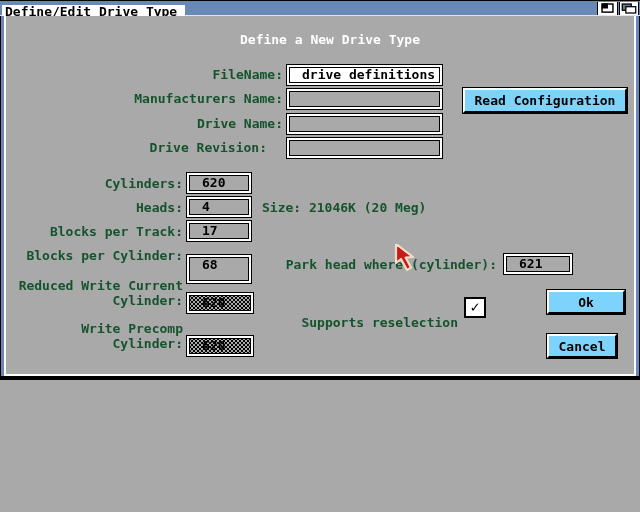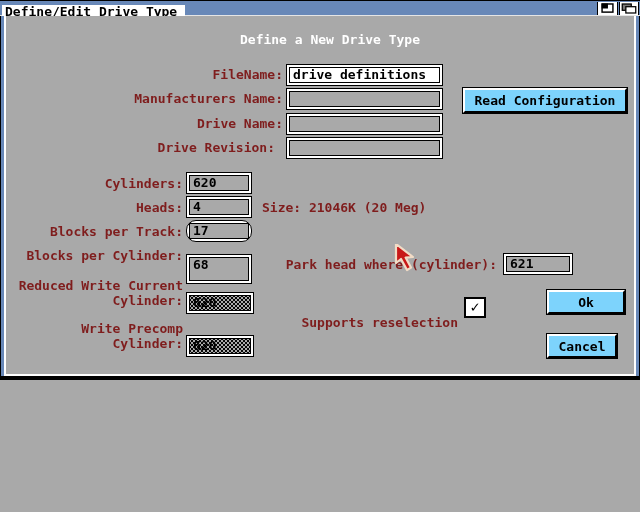--- a/index.html
+++ b/index.html
@@ -1,19 +1,19 @@
 <!DOCTYPE html>
 <html><head>
 <meta charset="utf-8">
 <style>
   * { margin:0; padding:0; box-sizing:border-box; }
   html,body { width:640px; height:512px; overflow:hidden; }
   body { background:#a9a9a9; position:relative;
          font-family:"DejaVu Sans Mono", monospace; }
-  .t { font:bold 13px/15px "DejaVu Sans Mono", monospace; color:#7f1d1d; white-space:pre-line; }
+  .t { font:bold 13px/15px "DejaVu Sans Mono", monospace; color:#14532d; white-space:pre-line; }
   .window { position:absolute; left:0; top:0; width:640px; height:380px; }
 
   
   .titlebar { position:absolute; left:0; top:0; width:640px; height:16px;
               background:#6888b8; border-top:1px solid #000; border-bottom:1px solid #e5e5e5; }
   .title-chip { display:inline-block; margin:1px 0 0 2px; height:13px;
                 background:#fff; color:#000; padding:0 8px 0 3px;
                 font:bold 13px/13px "DejaVu Sans Mono", monospace; white-space:nowrap; }
   .tgadget { position:absolute; top:1px; height:13px; width:21px; background:#fff;
              border-left:1px solid #000; border-right:1px solid #000; }
@@ -27,21 +27,21 @@
                background:#a9a9a9; border-left:2px solid #fff; border-right:2px solid #fff;
                border-bottom:2px solid #fff; }
 
   .abs { position:absolute; }
   .lbl { text-align:right; }
   .c { color:#fff; }
 
   
   .strbox { position:absolute; border:1px solid #000; background:#fff; padding:2px; }
   .strin  { position:relative; width:100%; height:100%; border:1px solid #000;
-            background:#a9a9a9; padding-left:3px; overflow:hidden;
+            background:#a9a9a9; padding-left:12px; overflow:hidden;
             font:bold 13px/14px "DejaVu Sans Mono", monospace; color:#000; }
   .strin.active { background:#fff; }
   .ghost::after { content:""; position:absolute; inset:0;
       background-image:
         radial-gradient(circle, #000 0 0.7px, transparent 0.9px),
         radial-gradient(circle, #000 0 0.7px, transparent 0.9px);
       background-size:4px 4px; background-position:0 0, 2px 2px; }
 
   
   .btn { position:absolute; border:1px solid #000; background:#7dd3fc; }
@@ -92,21 +92,21 @@
   <div class="abs t lbl" style="left:20px; top:91px; width:263px;">Manufacturers Name:</div>
   <div class="strbox" style="left:286px; top:88px; width:157px; height:22px;">
     <div class="strin"></div>
   </div>
 
   <div class="abs t lbl" style="left:20px; top:116px; width:263px;">Drive Name:</div>
   <div class="strbox" style="left:286px; top:113px; width:157px; height:22px;">
     <div class="strin"></div>
   </div>
 
-  <div class="abs t lbl" style="left:12px; top:140px; width:263px;">Drive Revision:</div>
+  <div class="abs t lbl" style="left:4px; top:140px; width:263px;">Drive Revision:</div>
   <div class="strbox" style="left:286px; top:137px; width:157px; height:22px;">
     <div class="strin"></div>
   </div>
 
   <div class="btn" style="left:462px; top:87px; width:166px; height:27px;">
     <div class="bev"></div>
     <div class="cap">Read Configuration</div>
   </div>
 
   <div class="abs t lbl" style="left:0px; top:176px; width:183px;">Cylinders:</div>
@@ -114,21 +114,21 @@
     <div class="strin">620</div>
   </div>
 
   <div class="abs t lbl" style="left:0px; top:200px; width:183px;">Heads:</div>
   <div class="strbox" style="left:186px; top:196px; width:66px; height:22px;">
     <div class="strin">4</div>
   </div>
   <div class="abs t" style="left:262px; top:200px;">Size: 21046K (20 Meg)</div>
 
   <div class="abs t lbl" style="left:0px; top:224px; width:183px;">Blocks per Track:</div>
-  <div class="strbox" style="left:186px; top:220px; width:66px; height:22px;border-radius:10px;">
+  <div class="strbox" style="left:186px; top:220px; width:66px; height:22px;">
     <div class="strin">17</div>
   </div>
 
   <div class="abs t lbl" style="left:0px; top:248px; width:183px;">Blocks per Cylinder:</div>
   <div class="strbox" style="left:186px; top:228px; width:66px; height:30px;margin-top:26px;">
     <div class="strin">68</div>
   </div>
 
   <div class="abs t lbl" style="left:278px; top:257px; width:219px;">Park head where (cylinder):</div>
   <div class="strbox" style="left:503px; top:253px; width:70px; height:22px;">

